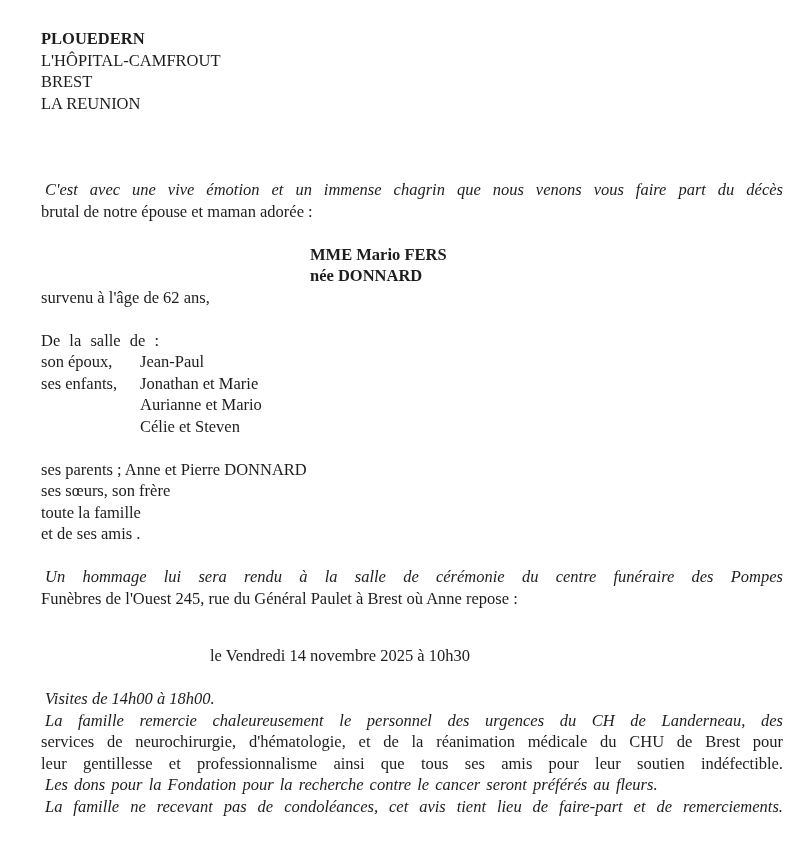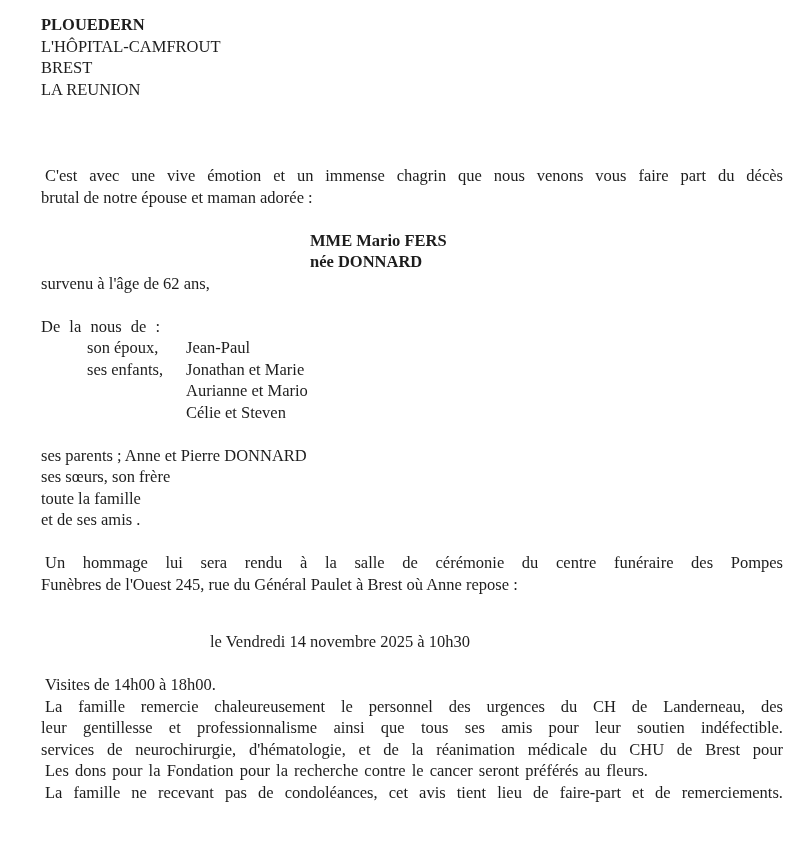--- a/index.html
+++ b/index.html
@@ -12,44 +12,44 @@
     height: 865px;
     overflow: hidden;
     font-family: "Liberation Serif", "DejaVu Serif", serif;
     font-size: 16.5px;
     line-height: 21.5px;
     color: #1d1d1d;
     -webkit-font-smoothing: antialiased;
   }
   .sheet {
     box-sizing: border-box;
-    padding: 14px 0 0 41px;
+    padding: 28px 0 0 41px;
     width: 804px;
     height: 865px;
     background: #ffffff;
   }
   .content {
     width: 742px;
   }
   .line { white-space: normal; }
   .bold { font-weight: bold; }
   
   .flush {
     text-align: justify;
     text-align-last: justify;
   }
-  .ind { text-indent: 4px; }
+  .ind { text-indent: 4px; font-style: italic; }
   .spread2 { word-spacing: 2px; }
   .spread5 { word-spacing: 5px; }
   .gap1 { margin-top: 21.5px; }       
   .gap3 { margin-top: 65px; }         
   .name-block { margin-left: 269px; } 
   .date-line  { margin-left: 169px; margin-top: 36px; } 
   .fam-row { display: flex; }
-  .fam-label { width: 99px; flex: none; margin-left: 46px; }
+  .fam-label { width: 99px; flex: none; }
   .fam-names { flex: none; }
 </style>
 </head>
 <body>
 
 <div class="sheet">
   <div class="content">
 
     <div>
       <div class="line bold">PLOUEDERN</div>
@@ -63,21 +63,21 @@
       <div class="line">brutal de notre épouse et maman adorée :</div>
     </div>
 
     <div class="gap1 name-block">
       <div class="line bold">MME Mario FERS</div>
       <div class="line bold">née  DONNARD</div>
     </div>
     <div class="line">survenu à l'âge de 62 ans,</div>
 
     <div class="gap1">
-      <div class="line spread5">De la nous de :</div>
+      <div class="line spread5">De la salle de :</div>
       <div class="fam-row">
         <div class="fam-label line">son époux,</div>
         <div class="fam-names">
           <div class="line">Jean-Paul</div>
         </div>
       </div>
       <div class="fam-row">
         <div class="fam-label line">ses enfants,</div>
         <div class="fam-names">
           <div class="line">Jonathan et Marie</div>
@@ -96,20 +96,20 @@
 
     <div class="gap1">
       <div class="line flush ind">Un hommage lui sera rendu à la salle de cérémonie du centre funéraire des Pompes</div>
       <div class="line">Funèbres de l'Ouest 245, rue du Général Paulet à Brest où Anne repose :</div>
     </div>
     <div class="gap1 date-line line">le Vendredi 14 novembre  2025 à  10h30</div>
 
     <div class="gap1">
       <div class="line ind">Visites de 14h00 à 18h00.</div>
       <div class="line flush ind">La famille remercie chaleureusement le personnel des urgences du CH de Landerneau, des</div>
+      <div class="line flush">services de neurochirurgie, d'hématologie, et de la réanimation médicale du CHU de Brest pour</div>
       <div class="line flush">leur gentillesse et professionnalisme ainsi que tous ses amis pour leur soutien indéfectible.</div>
-      <div class="line flush">services de neurochirurgie, d'hématologie, et de la réanimation médicale du CHU de Brest pour</div>
       <div class="line spread2 ind">Les dons pour la Fondation pour la recherche contre le cancer seront préférés au fleurs.</div>
       <div class="line flush ind">La famille ne recevant pas de condoléances, cet avis tient lieu de faire-part et de remerciements.</div>
     </div>
 
   </div>
 </div>
 
 </body></html>

